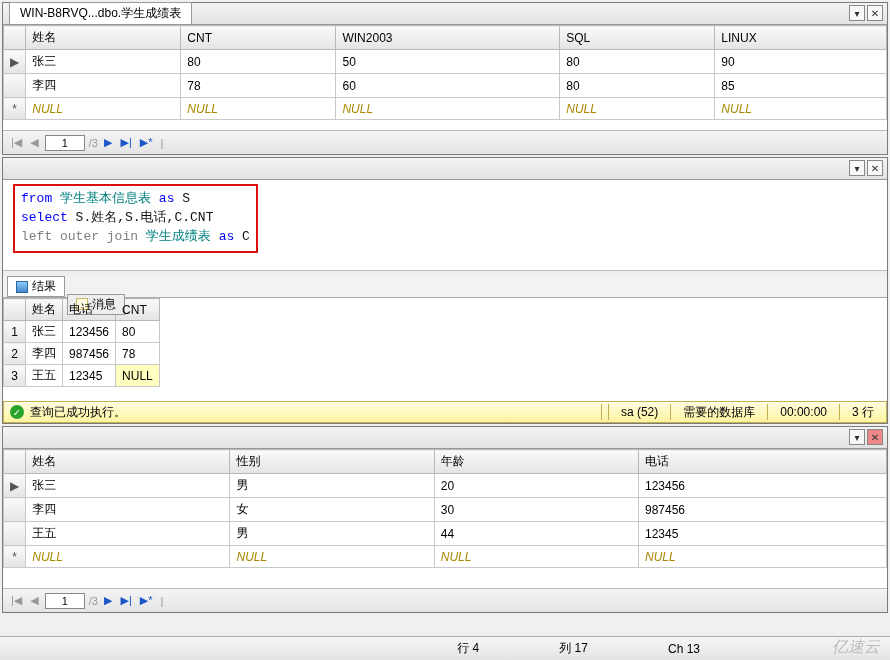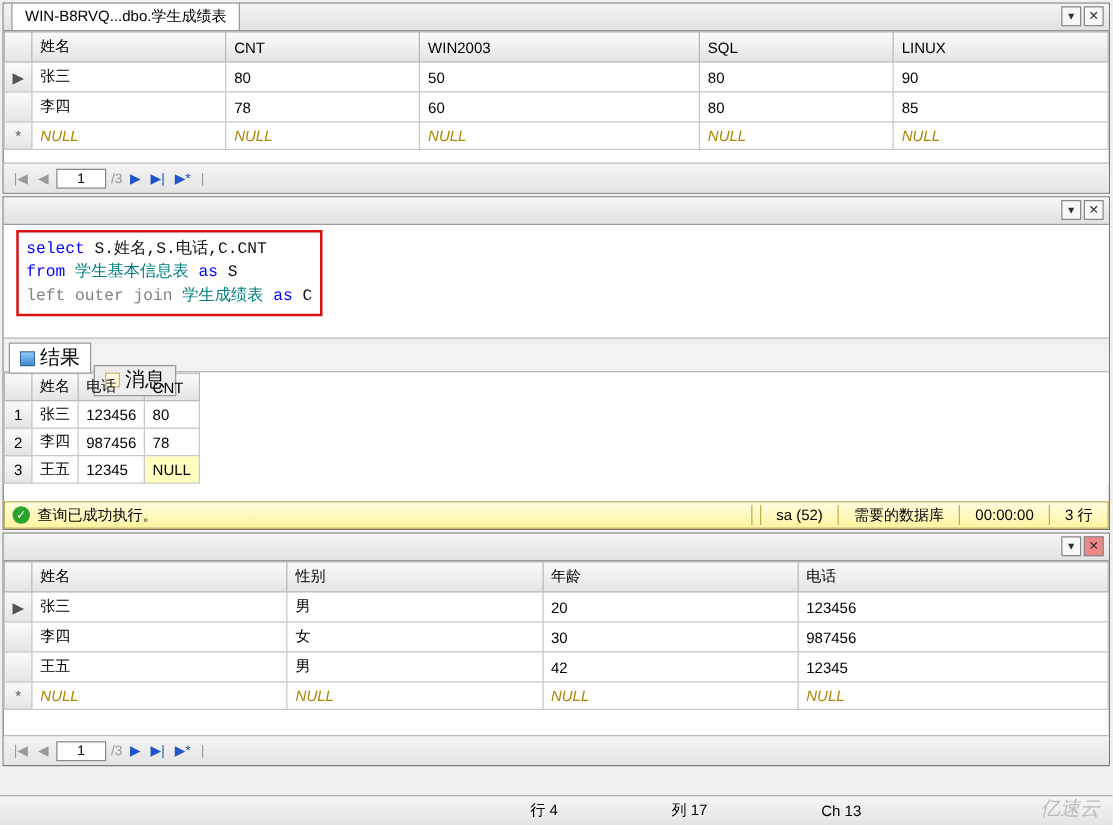--- a/index.html
+++ b/index.html
@@ -19,29 +19,29 @@
 .nav-bar .btn.active { color: #1e56c8; }
 .nav-bar input { width: 40px; text-align: center; border: 1px solid #888; height: 16px; font-size:11px;}
 .nav-sep { color:#999; }
 .sql-editor { padding: 4px 10px; font-family: "Courier New", monospace; font-size: 13px; line-height: 1.45; min-height: 90px; background:#fff; }
 .sql-box { border: 2px solid #d81010; padding: 4px 6px; display: inline-block; }
 .kw-blue { color: #0000ff; }
 .kw-teal { color: #008080; }
 .kw-gray { color: #808080; }
 .kw-txt { color: #111; }
 .small-tab-bar { background: #f2f2f2; height: 22px; display: flex; align-items: center; border-bottom: 1px solid #aaa; padding-left:4px; gap:2px;}
-.small-tab { border:1px solid #999; background:#fff; padding:1px 8px; display:flex; align-items:center; gap:4px; font-size:16px;}
+.small-tab { border:1px solid #999; background:#fff; padding:1px 8px; display:flex; align-items:center; gap:4px; font-size:12px;}
 .small-tab.inactive { background:#eee;margin-top:35px; }
 .mini-icon { width:12px; height:12px; display:inline-block; }
 .results-grid td, .results-grid th { padding:2px 6px; font-size:12px; }
 .status-bar { background: linear-gradient(#fffde0,#fff4a0); border:1px solid #c0b050; height:22px; display:flex; align-items:center; padding:0 6px; font-size:12px; gap:6px;}
 .status-bar .sep { border-left:1px solid #c0b050; height:16px; }
 .status-seg { padding:0 6px; white-space:nowrap; }
 .check { width:14px; height:14px; border-radius:50%; background:#29a329; display:inline-flex; align-items:center; justify-content:center; color:#fff; font-size:10px;}
-.bottom-status { position:absolute; bottom:0; left:0; right:0; height:24px; background:linear-gradient(#f6f6f6,#e4e4e4); border-top:1px solid #aaa; display:flex; align-items:center; padding:0 10px; font-size:12px; gap:51px;}
+.bottom-status { position:absolute; bottom:0; left:0; right:0; height:24px; background:linear-gradient(#f6f6f6,#e4e4e4); border-top:1px solid #aaa; display:flex; align-items:center; padding:0 10px; font-size:12px; gap:40px;}
 .bottom-status .seg { padding:0 20px;}
 .watermark { position:absolute; right:10px; bottom:2px; color:#bbb; font-size:16px; font-style:italic;}
 .row-num { background:linear-gradient(#fafafa,#e4e4e4); border:1px solid #b8b8b8; width:22px; text-align:center;}
 .grid-wrap { background:#fff; }
 </style>
 </head>
 <body>
 
 <div class="pane" style="margin:2px;">
   <div class="tab-bar">
@@ -104,22 +104,22 @@
 
 <div class="pane" style="margin:2px;">
   <div class="tab-bar">
     <div class="tab-actions">
       <div class="icon-btn">▾</div>
       <div class="icon-btn">✕</div>
     </div>
   </div>
   <div class="sql-editor">
     <div class="sql-box">
+      <div><span class="kw-blue">from</span><span class="kw-teal"> 学生基本信息表 </span><span class="kw-blue">as</span><span class="kw-txt"> S</span></div>
       <div><span class="kw-blue">select</span><span class="kw-txt"> S.姓名,S.电话,C.CNT</span></div>
-      <div><span class="kw-blue">from</span><span class="kw-teal"> 学生基本信息表 </span><span class="kw-blue">as</span><span class="kw-txt"> S</span></div>
       <div><span class="kw-gray">left outer join</span><span class="kw-teal"> 学生成绩表 </span><span class="kw-blue">as</span><span class="kw-txt"> C</span></div>
     </div>
   </div>
   <div style="height:6px; background:#eee; border-top:1px solid #bbb;"></div>
   <div class="small-tab-bar">
     <div class="small-tab">
       <span class="mini-icon" style="background:linear-gradient(#8cf,#48c);border:1px solid #369;"></span>
       <span>结果</span>
     </div>
     <div class="small-tab inactive">
@@ -202,21 +202,21 @@
             <td class="row-selector"></td>
             <td>李四</td>
             <td>女</td>
             <td>30</td>
             <td>987456</td>
           </tr>
       <tr>
             <td class="row-selector"></td>
             <td>王五</td>
             <td>男</td>
-            <td>42</td>
+            <td>44</td>
             <td>12345</td>
           </tr>
       <tr>
             <td class="row-selector">*</td>
             <td class="null">NULL</td>
             <td class="null">NULL</td>
             <td class="null">NULL</td>
             <td class="null">NULL</td>
           </tr>
     </tbody>

